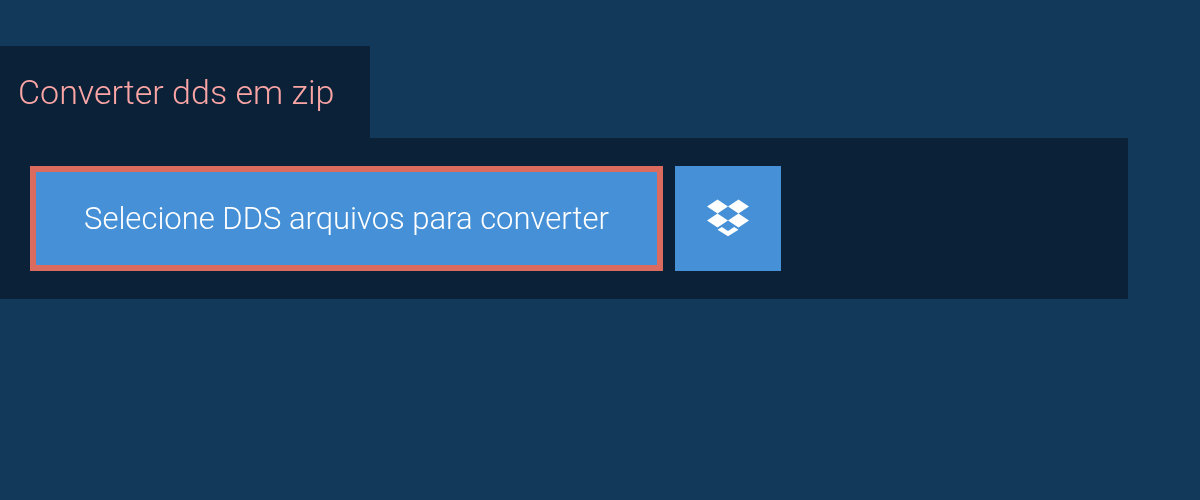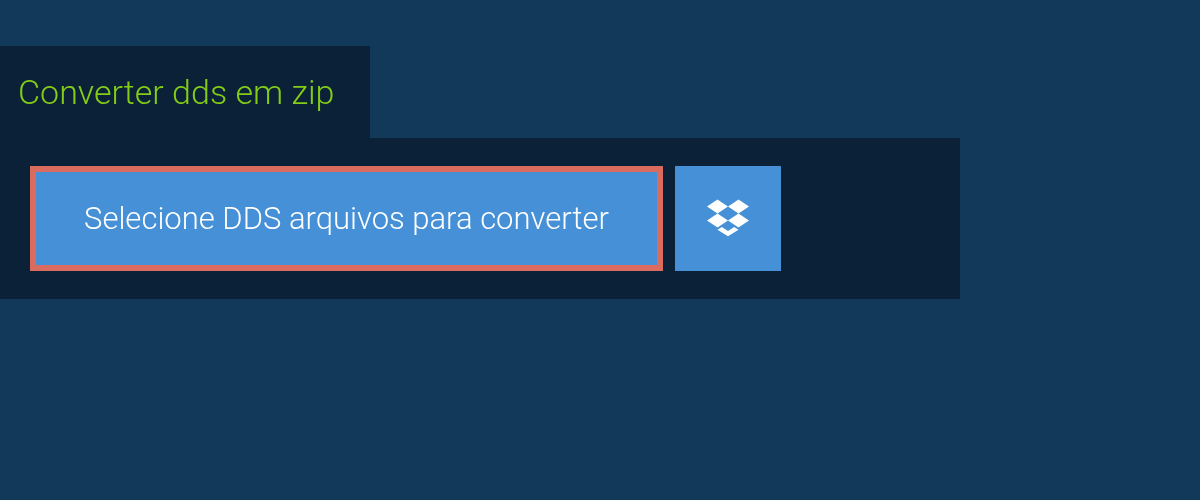--- a/index.html
+++ b/index.html
@@ -9,33 +9,33 @@
     }
     body {
       width: 1200px;
       height: 500px;
       background: #13395a;
       font-family: -apple-system, BlinkMacSystemFont, "Segoe UI", Roboto, sans-serif;
       overflow: hidden;
     }
     .header-tab {
       background: #0a2138;
-      color: #84cc16;
+      color: #fca5a5;
       font-size: 34px;
       font-weight: 300;
       padding: 26px 36px 26px 18px;
       display: inline-block;
       margin-top: 46px;
       margin-left: 0;
     }
     .content-area {
       background: #0a2138;
       margin-top: 0;
       padding: 28px 30px 28px 30px;
-      width: 960px;
+      width: 1128px;
     }
     .button-row {
       display: flex;
       gap: 12px;
       align-items: stretch;
     }
     .select-button {
       background: #4590d6;
       border: 6px solid #db6a5f;
       color: #ffffff;

